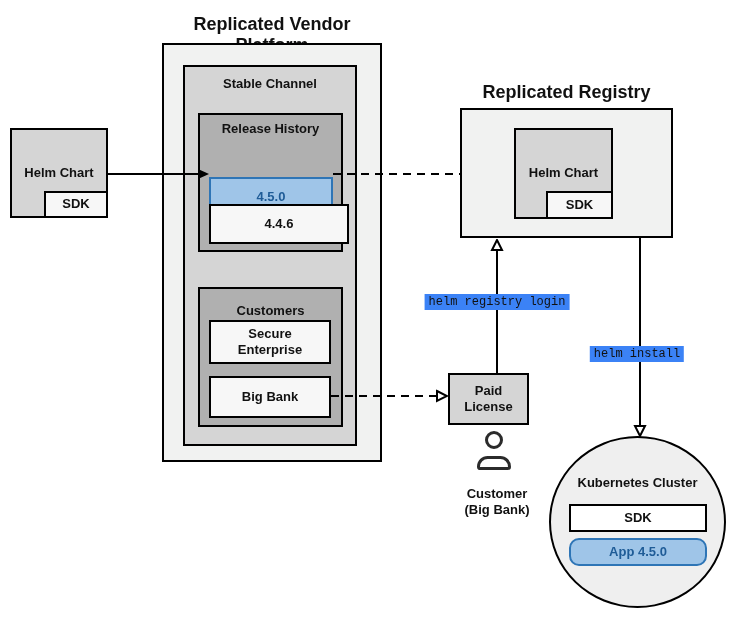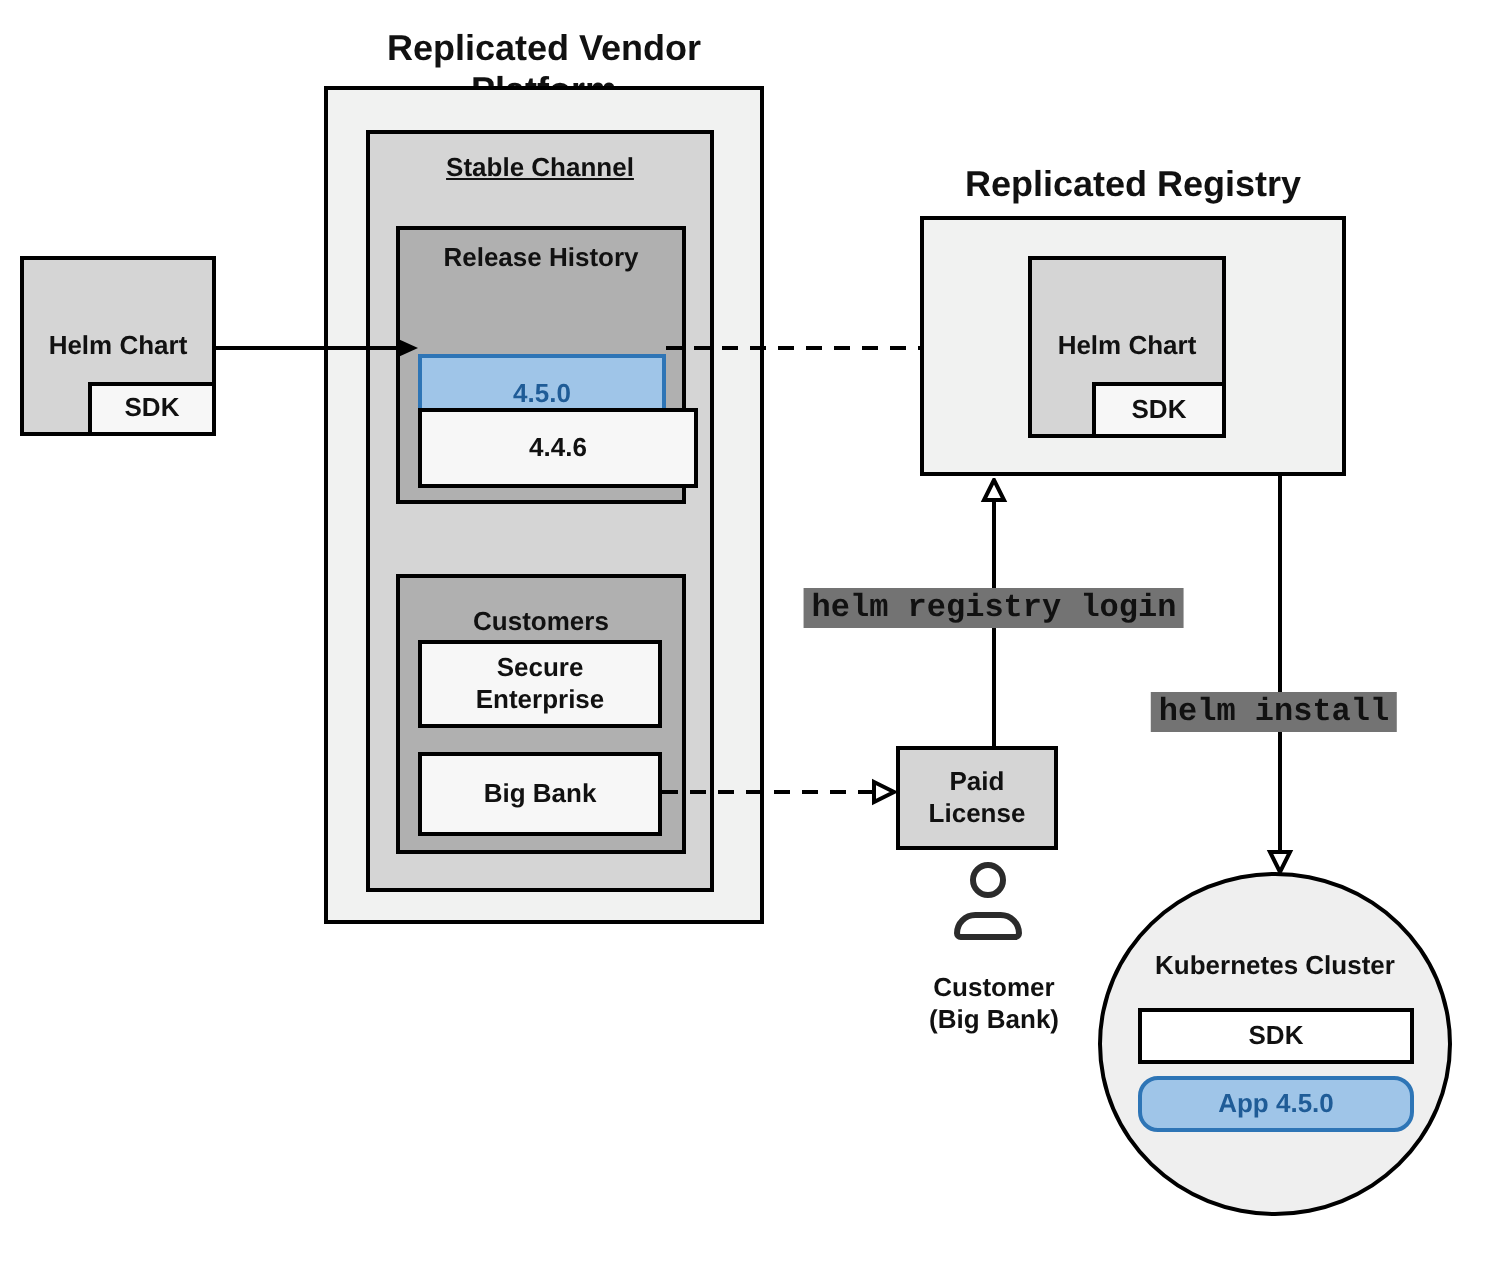--- a/index.html
+++ b/index.html
@@ -12,39 +12,39 @@
   .lbl{font-weight:700;font-size:13px;color:#111;text-align:center;line-height:1.25;}
   .title{font-weight:700;font-size:18px;color:#111;text-align:center;}
   .fill-light{background:#f1f2f1;}
   .fill-med{background:#d5d5d5;}
   .fill-dark{background:#b0b0b0;}
   .fill-white{background:#f7f7f7;}
   .center{display:flex;align-items:center;justify-content:center;}
   .blue-box{background:#9fc5e8;border:2px solid #2e75b6;}
   .blue-text{color:#1f5c97;}
   .mono-label{
-    font-family:"Liberation Mono",monospace;font-weight:700;font-size:16px;
-    color:#111;background:#737373;padding:1px 4px;white-space:nowrap;
+    font-family:"Liberation Mono",monospace;font-weight:400;font-size:12px;
+    color:#111;background:#3b82f6;padding:1px 4px;white-space:nowrap;
     transform:translateX(-50%);
   }
   .person-head{width:18px;height:18px;border:3px solid #2b2b2b;border-radius:50%;background:#fff;}
   .person-body{width:34px;height:14px;border:3px solid #2b2b2b;border-radius:16px 16px 5px 5px;background:#fff;}
   svg{display:block;}
 </style>
 </head>
 <body>
 
 <div id="canvas">
 
   <div class="abs title" style="left:162px;top:14px;width:220px;">Replicated Vendor Platform</div>
 
   <div class="abs box fill-light" style="left:162px;top:43px;width:220px;height:419px;"></div>
 
   <div class="abs box fill-med" style="left:183px;top:65px;width:174px;height:381px;">
-    <div class="lbl" style="padding-top:9px;text-decoration:underline;">Stable Channel</div>
+    <div class="lbl" style="padding-top:9px;">Stable Channel</div>
   </div>
 
   <div class="abs box fill-dark" style="left:198px;top:113px;width:145px;height:139px;">
     <div class="lbl" style="padding-top:6px;">Release History</div>
   </div>
 
   <div class="abs blue-box center" style="left:209px;top:153px;width:124px;height:41px;margin-top:24px;">
     <span class="lbl blue-text">4.5.0</span>
   </div>
 

